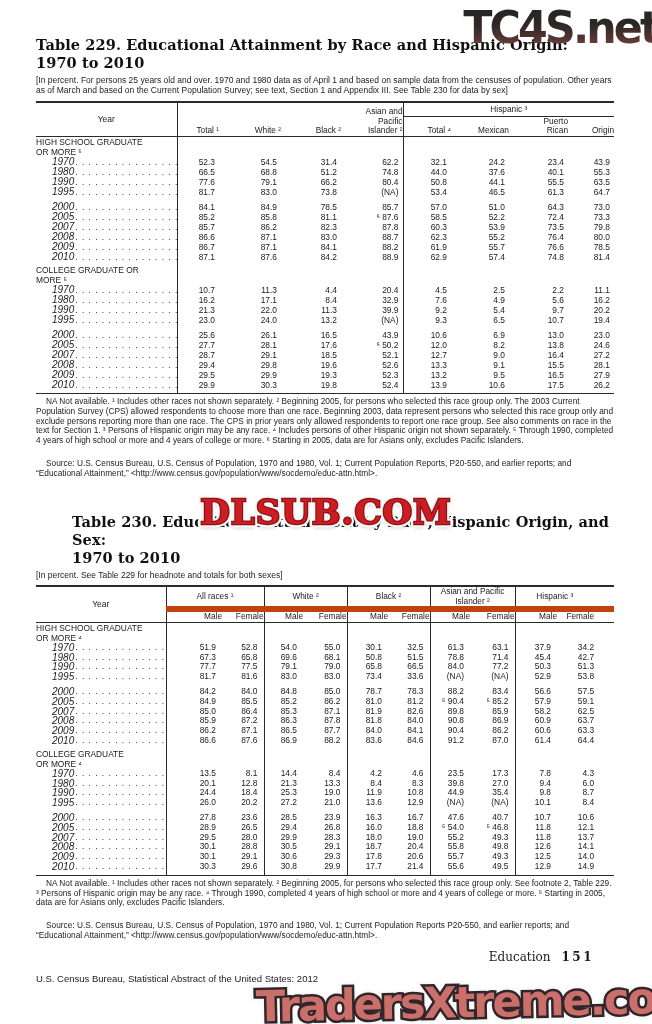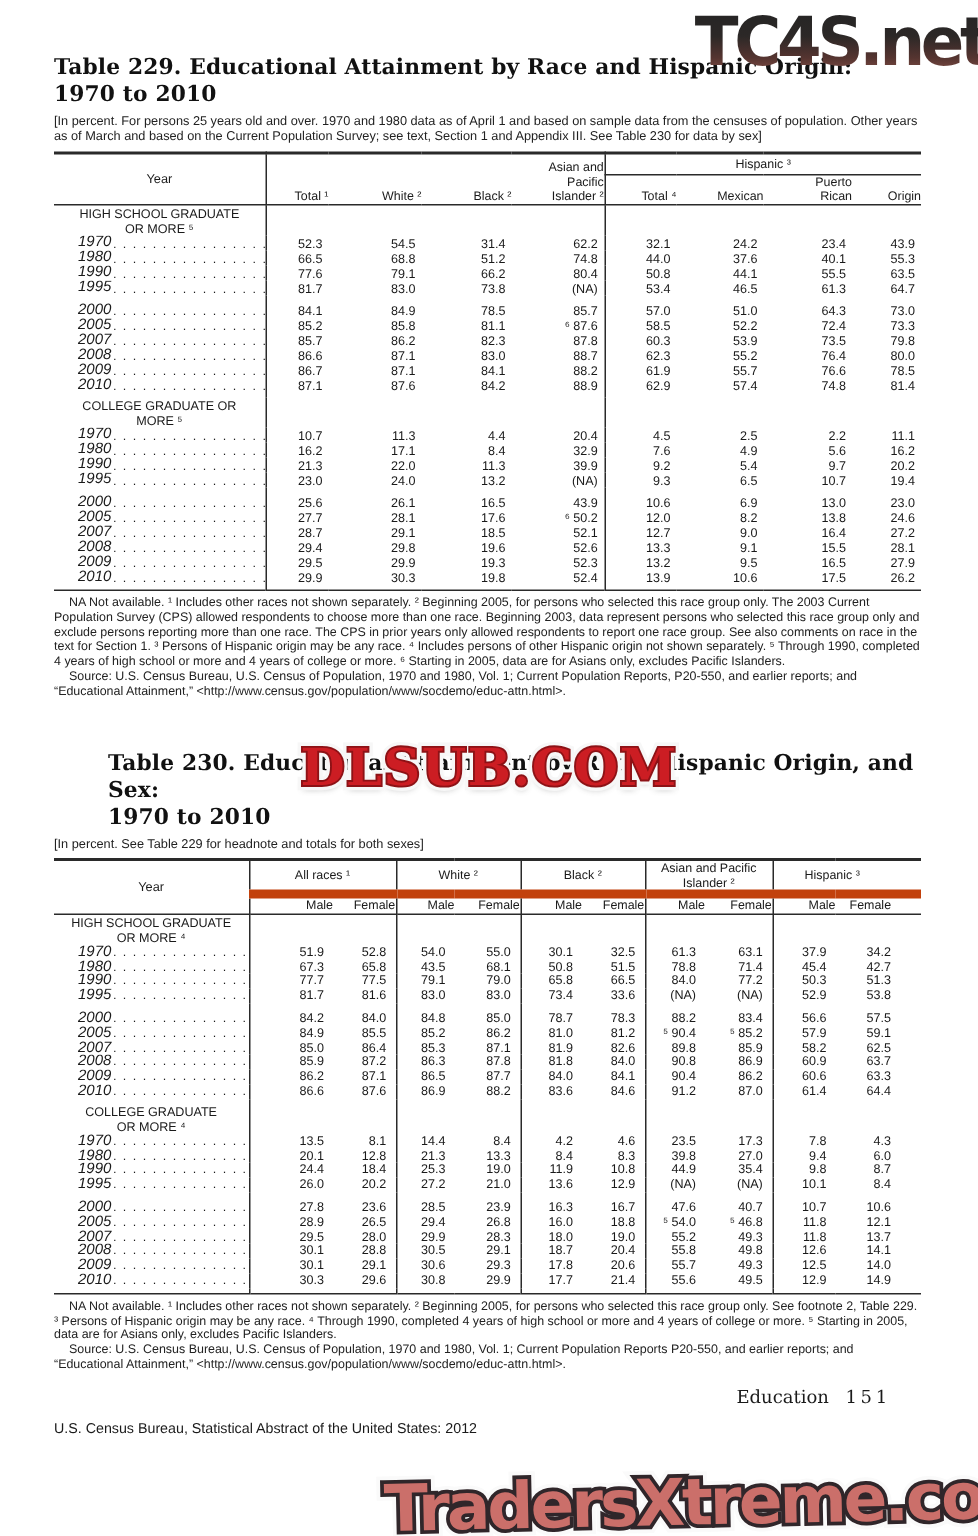--- a/index.html
+++ b/index.html
@@ -9,21 +9,21 @@
     font-family:"Liberation Sans", sans-serif; color:#1a1a1a;
   }
   .content { position:absolute; left:36px; top:36px; width:580px; }
 
   
   .tbl-title { margin:0; font-family:"DejaVu Serif", serif; font-weight:bold;
     font-size:14.5px; line-height:18px; color:#111; letter-spacing:.1px; }
   .tbl-title.second { margin-top:34px;margin-left:36px; }
   .headnote { margin:3px 0 5px 0; font-size:8.5px; line-height:10.4px; color:#222; }
   .fn { margin:3px 0 0 0; font-size:8.3px; line-height:9.8px; color:#222; text-indent:10px; }
-  .fn.src { margin-top:0; }
+  .fn.src { margin-top:13px; }
 
   
   table.t { border-collapse:collapse; table-layout:fixed; width:578px;
     border-top:2px solid #2a2a2a; border-bottom:1.5px solid #2a2a2a; margin-top:2px; }
   table.t th, table.t td { margin:0; padding:0; font-weight:normal; color:#1a1a1a; }
   .vr { border-right:1px solid #2a2a2a; }
   .hb { border-bottom:1px solid #2a2a2a; }
   thead th { vertical-align:bottom; font-size:8.3px; line-height:9.6px; padding-bottom:3px; }
   th.th-year { text-align:center; vertical-align:middle; font-size:8.5px; padding-bottom:0; }
   th.th-num { text-align:right; padding-right:4px; }
@@ -36,28 +36,28 @@
   .t229 td.n { padding-right:4px; line-height:10px; }
   .t230 td.n { padding-right:6px; line-height:9.8px; }
   .t230 th:last-child, .t230 td:last-child { padding-right:20px; }
   td.cy { overflow:hidden; }
   .ylead { display:flex; padding-left:16px; overflow:hidden; }
   .yr { white-space:nowrap; font-size:10px; line-height:10px;font-style:italic; }
   .t230 .yr { line-height:9.8px; }
   .dots { flex:1; white-space:nowrap; overflow:hidden; font-size:8.4px; line-height:10px;
     letter-spacing:1px; margin-left:1px; }
   .t230 .dots { line-height:9.8px; }
-  td.sechead { text-align:center; font-size:8.4px; line-height:10px; padding:3px 0 2px 0; }
+  td.sechead { text-align:left; font-size:8.4px; line-height:10px; padding:3px 0 2px 0; }
   tr.gaprow td { height:5px; line-height:5px; font-size:1px; }
   tr.endrow td { height:3px; line-height:3px; font-size:1px; }
 
   
   .edu-line { margin-top:9px; text-align:right; padding-right:22px;
     font-family:"DejaVu Serif", serif; font-size:12px; color:#1a1a1a; }
-  .edu-line .pgnum { margin-left:11px; letter-spacing:2.5px; }
+  .edu-line .pgnum { margin-left:11px; letter-spacing:2.5px;font-weight:bold; }
   .cite { margin-top:9px; font-family:Liberation Sans, sans-serif; font-size:9.5px; color:#1a1a1a; }
 
   
   .wm-top { position:absolute; top:4px; right:-6px; z-index:6;
     font-family:"DejaVu Sans", sans-serif; font-weight:bold; font-size:45px; line-height:48px;
     letter-spacing:-3px; transform:scaleX(.95); transform-origin:right center;
     background:linear-gradient(180deg,#242424 0%,#2c2827 42%,#553430 72%,#8e554b 100%);
     -webkit-background-clip:text; background-clip:text; color:transparent; white-space:nowrap; }
   .wm-stack { position:absolute; z-index:7; white-space:nowrap; }
   .wm-stack span { white-space:nowrap; }
@@ -601,21 +601,21 @@
           </tr>
           <tr>
             <td class="cy vr">
               <div class="ylead">
                 <span class="yr">1980</span>
                 <span class="dots">. . . . . . . . . . . . . . . . . . . . . . . . . . . . . . . . . . . . . . . . </span>
               </div>
             </td>
             <td class="n">67.3</td>
             <td class="n vr">65.8</td>
-            <td class="n">43.5</td>
+            <td class="n">69.6</td>
             <td class="n vr">68.1</td>
             <td class="n">50.8</td>
             <td class="n vr">51.5</td>
             <td class="n">78.8</td>
             <td class="n vr">71.4</td>
             <td class="n">45.4</td>
             <td class="n">42.7</td>
           </tr>
           <tr>
             <td class="cy vr">

